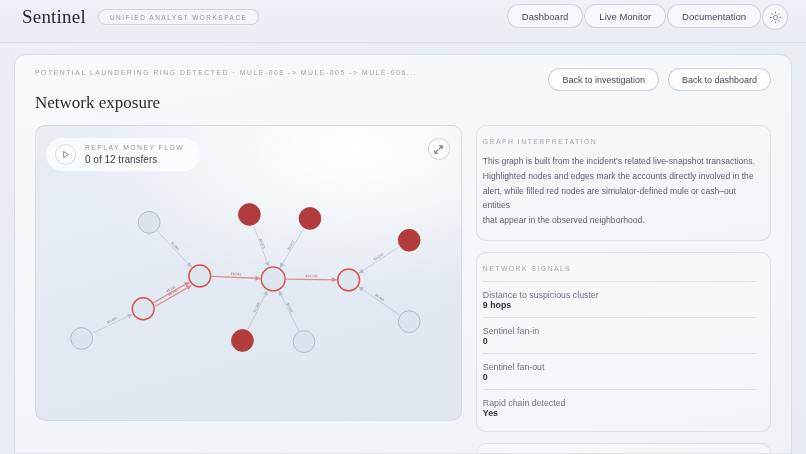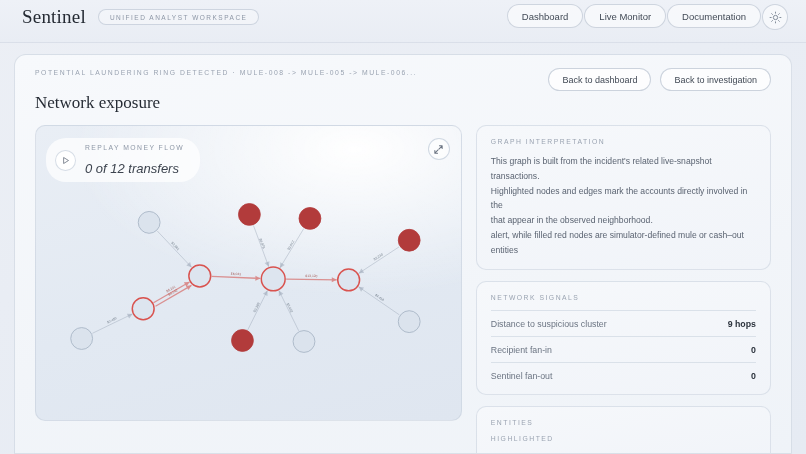--- a/index.html
+++ b/index.html
@@ -148,64 +148,64 @@
     display: flex; align-items: center; justify-content: center;
     flex: 0 0 auto;
   }
   .replay-label {
     font-size: 6.8px;
     letter-spacing: 1.45px;
     color: #8d97a6;
     white-space: nowrap;
   }
   .replay-count {
-    font-size: 13px;
+    font-size: 10px;
     color: #3c434e;
-    margin-top: 10px;
-    white-space: nowrap;
-    font-style: italic;
+    margin-top: 3px;
+    white-space: nowrap;
   }
   .expand {
     position: absolute;
     right: 11px; top: 12px;
     width: 22px; height: 22px;
     border-radius: 50%;
     border: 1px solid rgba(198,208,220,0.8);
     background: rgba(255,255,255,0.6);
     display: flex; align-items: center; justify-content: center;
     z-index: 3;
     cursor: pointer;
   }
   svg.net { position: absolute; inset: 0; width: 100%; height: 100%; }
 
   
   .card {
     background: linear-gradient(170deg, #f6f8fb 0%, #f1f4f9 100%);
     border: 1px solid rgba(198,207,220,0.55);
     border-radius: 10px;
-    padding: 12px 14px 12px 14px;
+    padding: 12px 14px 12px 6px;
     margin-bottom: 11px;
   }
   .card-title {
     font-size: 6.8px;
     letter-spacing: 1.5px;
     color: #9aa3b1;
     margin-bottom: 9px;
   }
   .para {
     font-size: 8.6px;
     line-height: 1.72;
     color: #5a6371;
   }
   .sigrow {
     display: flex;
     align-items: flex-start;
     justify-content: space-between;
     padding: 8px 0 7px 0;
     border-top: 1px solid rgba(205,213,224,0.65);
+    flex-direction: column;
   }
   .sigrow:first-of-type { border-top: none; padding-top: 2px; }
   .sigrow:last-of-type { padding-bottom: 1px; }
   .sig-k { font-size: 8.8px; color: #6b7482; }
   .sig-v { font-size: 8.8px; color: #2c333d; font-weight: bold; }
   .sub-title {
     font-size: 6.8px;
     letter-spacing: 1.5px;
     color: #9aa3b1;
     margin: 2px 0 7px 0;
@@ -231,22 +231,22 @@
   </div>
 </div>
 
 <div class="sheet">
 
   <div class="sheet-head">
     <div class="crumb">POTENTIAL LAUNDERING RING DETECTED · MULE-008 -&gt; MULE-005 -&gt; MULE-006...</div>
     <div class="page-title">Network exposure</div>
 
     <div class="head-actions">
+      <div class="headbtn">Back to investigation</div>
       <div class="headbtn">Back to dashboard</div>
-      <div class="headbtn">Back to investigation</div>
     </div>
   </div>
 
   <div class="body">
 
     <div class="graph-col">
       <div class="graph-card">
 
         <div class="replay">
           <div class="play-circle">
@@ -342,39 +342,43 @@
           </svg>
       </div>
     </div>
 
     <div class="side-col">
 
       <div class="card">
         <div class="card-title">GRAPH INTERPRETATION</div>
         <div class="para">This graph is built from the incident's related live-snapshot transactions.</div>
         <div class="para">Highlighted nodes and edges mark the accounts directly involved in the</div>
+        <div class="para">alert, while filled red nodes are simulator-defined mule or cash–out entities</div>
         <div class="para">that appear in the observed neighborhood.</div>
-        <div class="para">alert, while filled red nodes are simulator-defined mule or cash–out entities</div>
       </div>
 
       <div class="card">
         <div class="card-title">NETWORK SIGNALS</div>
 
         <div class="sigrow">
           <span class="sig-k">Distance to suspicious cluster</span>
           <span class="sig-v">9 hops</span>
         </div>
         <div class="sigrow">
-          <span class="sig-k">Recipient fan-in</span>
+          <span class="sig-k">Sentinel fan-in</span>
           <span class="sig-v">0</span>
         </div>
         <div class="sigrow">
           <span class="sig-k">Sentinel fan-out</span>
           <span class="sig-v">0</span>
         </div>
+        <div class="sigrow">
+          <span class="sig-k">Rapid chain detected</span>
+          <span class="sig-v">Yes</span>
+        </div>
       </div>
 
       <div class="card">
         <div class="card-title">ENTITIES</div>
         <div class="sub-title">HIGHLIGHTED</div>
 
       </div>
 
     </div>
   </div>

